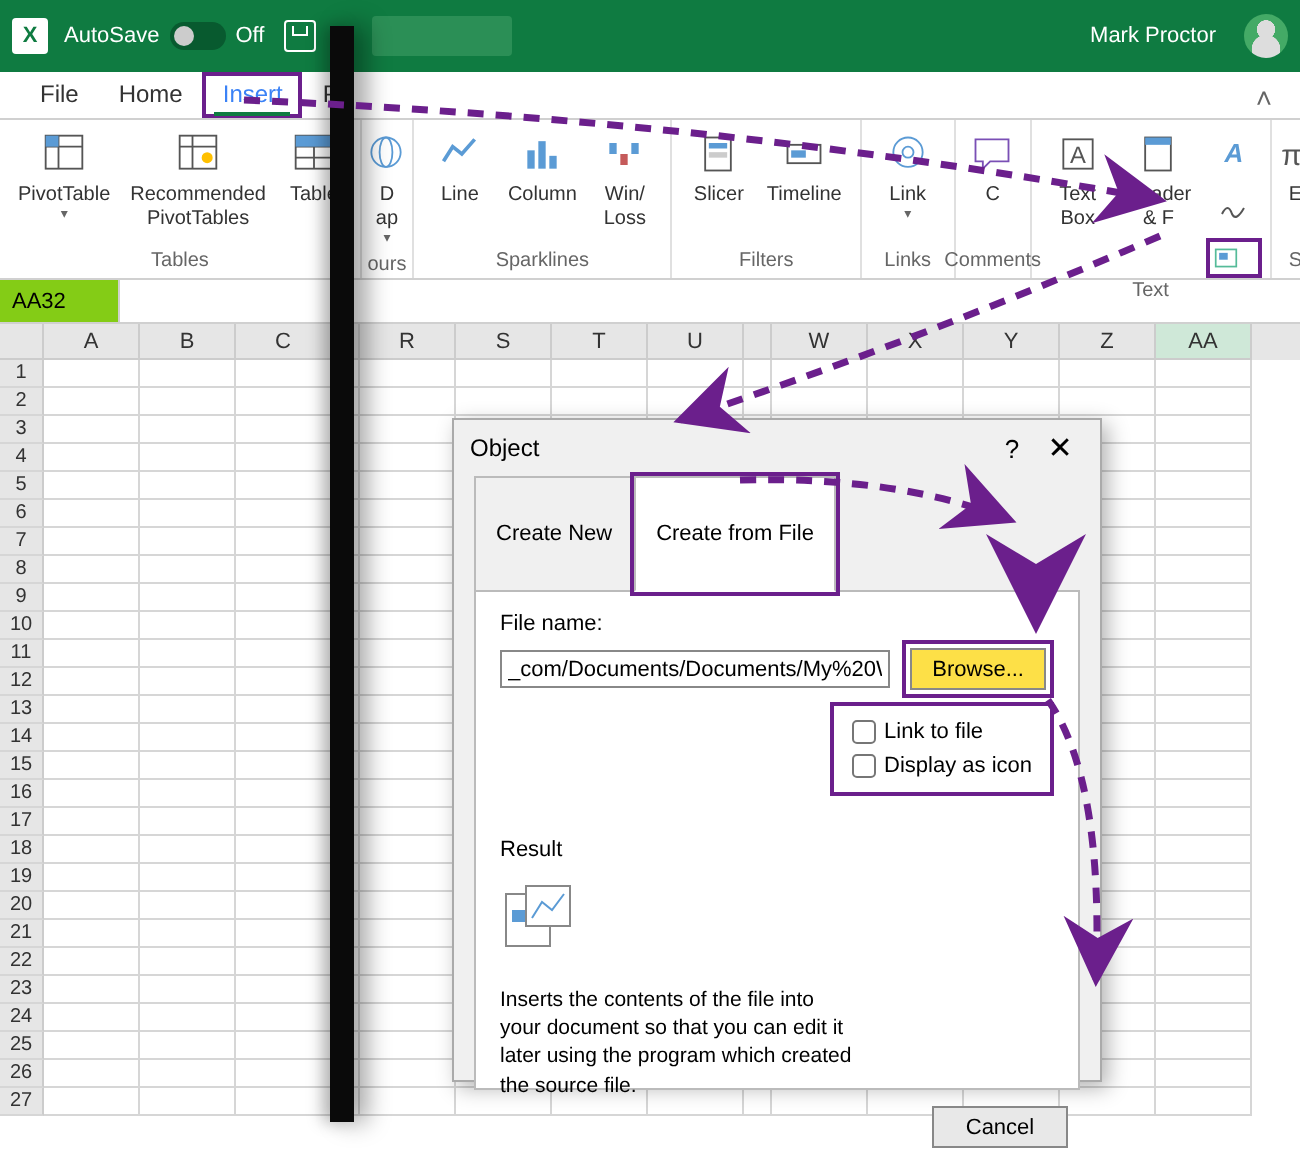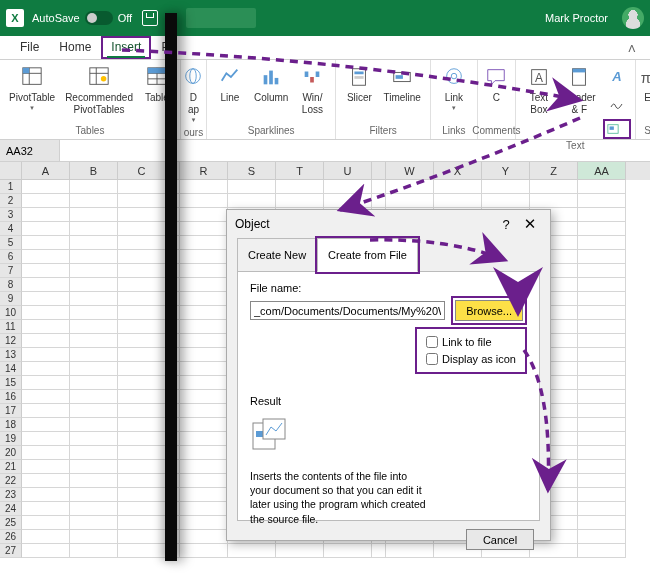--- a/index.html
+++ b/index.html
@@ -13,21 +13,21 @@
   .toggle::after { content: ""; position: absolute; width: 10px; height: 10px; background: #ccc; border-radius: 50%; left: 2px; top: 2px; }
   .tb-save { margin-left: 10px; width: 16px; height: 16px; border: 1px solid #fff; border-radius: 2px; position: relative; }
   .tb-save::after { content:""; position:absolute; left:3px; top:2px; width:6px; height:4px; border:1px solid #fff; border-top:none;}
   .tb-search { margin-left: 28px; width: 70px; height: 20px; background: #2b8f56; border-radius: 2px; }
   .tb-user { margin-left: auto; display: flex; align-items: center; gap: 14px; justify-content: flex-end; }
   .avatar { width: 22px; height: 22px; border-radius: 50%; background: #4a6; background-image: radial-gradient(circle at 50% 35%, #ddd 0 25%, transparent 26%), radial-gradient(circle at 50% 80%, #ddd 0 34%, transparent 35%);}
   
   
   .tabs { height: 24px; background: #fff; border-bottom: 1px solid #d0d0d0; display: flex; align-items: flex-end; font-size: 12px; padding-left: 10px; }
   .tab { padding: 4px 10px 5px; color: #333; cursor: pointer; position: relative; }
-  .tab.active { color: #14532d; }
+  .tab.active { color: #3b82f6; }
   .tab.active::after { content:""; position:absolute; left:4px; right:4px; bottom:-1px; height:2px; background:#0f7b41; }
   .tab.highlighted { border: 2px solid #6b1f8c; padding: 2px 8px 3px; }
   .tab-collapse { margin-left: auto; margin-right: 8px; font-size: 14px; color: #666; padding: 2px 6px; }
   
   
   .ribbon { height: 80px; background: #fff; border-bottom: 1px solid #d0d0d0; display: flex; font-size: 10px; color: #333; }
   .rgroup { border-right: 1px solid #e0e0e0; display: flex; flex-direction: column; align-items: center; padding: 2px 4px; }
   .rgroup-buttons { display: flex; flex: 1; align-items: flex-start; }
   .rgroup-label { font-size: 10px; color: #666; padding: 1px 0; }
   .rbtn { display: flex; flex-direction: column; align-items: center; padding: 2px 5px; text-align: center; line-height: 1.2; cursor: pointer; }
@@ -35,21 +35,21 @@
   .ricon svg { width: 24px; height: 22px; }
   .rbtn.small .ricon { width: 18px; height: 18px; }
   .rbtn.small .ricon svg { width: 16px; height: 16px; }
   .dropdown-arrow { font-size: 7px; color: #666; }
   .obj-highlight { border: 2px solid #6b1f8c; padding: 1px; }
   .obj-highlight .ricon { width: 14px; height: 14px; margin: 0; }
   .obj-highlight .ricon svg { width: 12px; height: 12px; }
   
   
   .fbar { height: 22px; border-bottom: 1px solid #d0d0d0; display: flex; align-items: center; font-size: 11px; }
-  .namebox { width: 60px; height: 100%; border-right: 1px solid #d0d0d0; padding-left: 6px; display: flex; align-items: center; background: #e5e5e5; }
+  .namebox { width: 60px; height: 100%; border-right: 1px solid #d0d0d0; padding-left: 6px; display: flex; align-items: center; background: #84cc16; }
   
   
   .grid { position: relative; }
   .colheaders { display: flex; height: 18px; background: #e6e6e6; font-size: 11px; }
   .rowhdr-space { width: 22px; border-right: 1px solid #ccc; border-bottom: 1px solid #ccc; background:#e6e6e6;}
   .colhdr { width: 48px; text-align: center; border-right: 1px solid #ccc; border-bottom: 1px solid #ccc; line-height: 18px; color: #333; }
   .colhdr.sel { background: #cfe8d8; }
   .gridbody { display: flex; }
   .rowheaders { width: 22px; background: #e6e6e6; font-size: 10px; }
   .rowhdr { height: 14px; text-align: center; border-right: 1px solid #ccc; border-bottom: 1px solid #d6d6d6; line-height: 14px; color: #333; }
@@ -60,21 +60,21 @@
   
   .vcrop { position: absolute; left: 165px; top: 13px; width: 12px; height: 548px; background: #0a0a0a; z-index: 5; box-shadow: 6px 0 12px rgba(0,0,0,0.4), -4px 0 8px rgba(0,0,0,0.25);}
   
   
   .dialog { position: absolute; left: 226px; top: 209px; width: 325px; height: 332px; background: #f0f0f0; border: 1px solid #aaa; box-shadow: 3px 3px 10px rgba(0,0,0,0.3); z-index: 10; font-size: 11px; }
   .dlg-title { height: 28px; display: flex; align-items: center; padding: 0 8px; font-size: 12px; }
   .dlg-title-text { flex: 1; }
   .dlg-help { width: 24px; text-align: center; cursor: pointer; font-size: 13px;}
   .dlg-close { width: 24px; text-align: center; cursor: pointer; font-size: 15px; }
   .dlg-tabs { display: flex; padding-left: 10px; }
-  .dlg-tab { padding: 10px 10px; border: 1px solid #bbb; background: #f0f0f0; font-size: 11px; cursor: pointer; position: relative; }
+  .dlg-tab { padding: 22px 10px; border: 1px solid #bbb; background: #f0f0f0; font-size: 11px; cursor: pointer; position: relative; }
   .dlg-tab.active { background: #fff; border-bottom-color: #fff; z-index: 2; }
   .dlg-tab.highlighted { outline: 2px solid #6b1f8c; outline-offset: 0; }
   .dlg-body { margin: 0 10px 8px; border: 1px solid #bbb; background: #fff; padding: 10px 12px 13px; margin-top: -1px; height: 250px; position: relative;}
   .fld-label { font-size: 11px; margin-bottom: 2px; display: block; }
   .file-row { display: flex; gap: 6px; align-items: center; }
   .file-input { flex: 1; height: 19px; border: 1px solid #888; font-size: 11px; padding: 0 3px; background: #fff; }
   .browse-btn { height: 21px; padding: 0 10px; border: 1px solid #888; background: #fde047; font-size: 11px; cursor: pointer; }
   .browse-wrap { border: 2px solid #6b1f8c; padding: 2px; }
   .checks { position: absolute; right: 12px; top: 55px; border: 2px solid #6b1f8c; padding: 5px 9px; }
   .check-row { display: flex; align-items: center; gap: 4px; font-size: 11px; line-height:1.5;}

